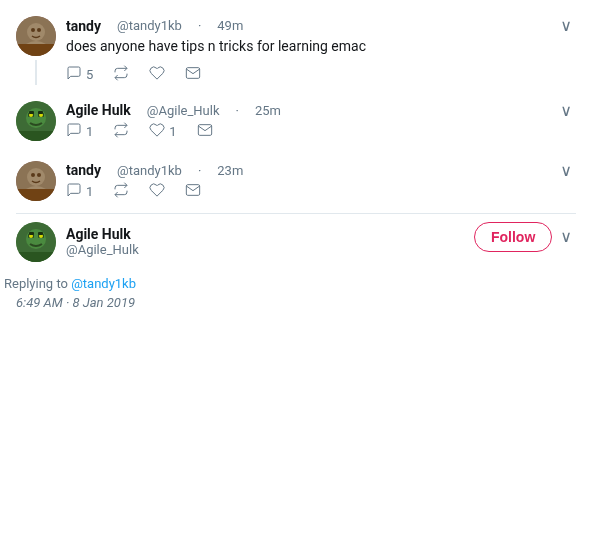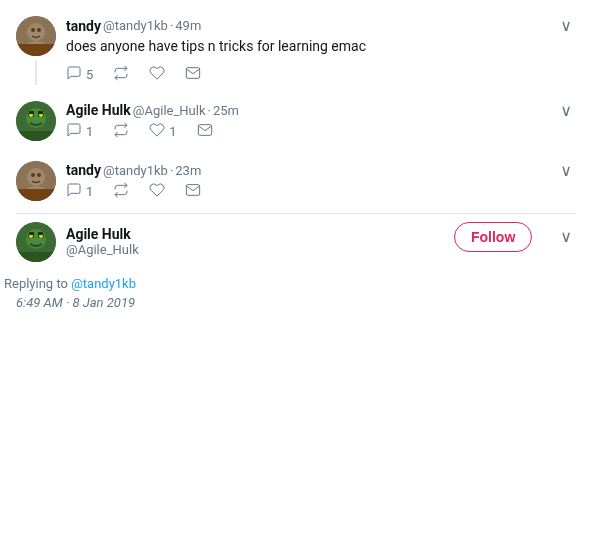--- a/index.html
+++ b/index.html
@@ -69,21 +69,21 @@
       display: flex;
       align-items: center;
       justify-content: space-between;
       margin-bottom: 2px;
     }
 
     .tweet-meta {
       display: flex;
       align-items: center;
       flex-wrap: wrap;
-      gap: 2px;
+      gap: 16px;
       text-align: center;
     }
 
     .display-name {
       font-weight: 700;
       color: #14171a;
       font-size: 14px;
     }
 
     .username {
@@ -434,21 +434,21 @@
             <rect x="13" y="10" width="5" height="3" rx="1" fill="#1a3010"></rect>
             <rect x="22" y="10" width="5" height="3" rx="1" fill="#1a3010"></rect>
             <rect x="0" y="30" width="40" height="10" rx="0" fill="#2a5520"></rect>
           </svg>
         </div>
         <div class="expanded-tweet-meta">
           <span class="display-name">Agile Hulk</span>
           <span class="username">@Agile_Hulk</span>
         </div>
       </div>
-      <div style="display:flex; align-items:center; gap:24px;">
+      <div style="display:flex; align-items:center; gap:4px;">
         <button class="follow-button">Follow</button>
         <span class="chevron-down">∨</span>
       </div>
     </div>
   </div>
 
   <div class="replying-to">
     Replying to <a href="#">@tandy1kb</a>
   </div>
 

